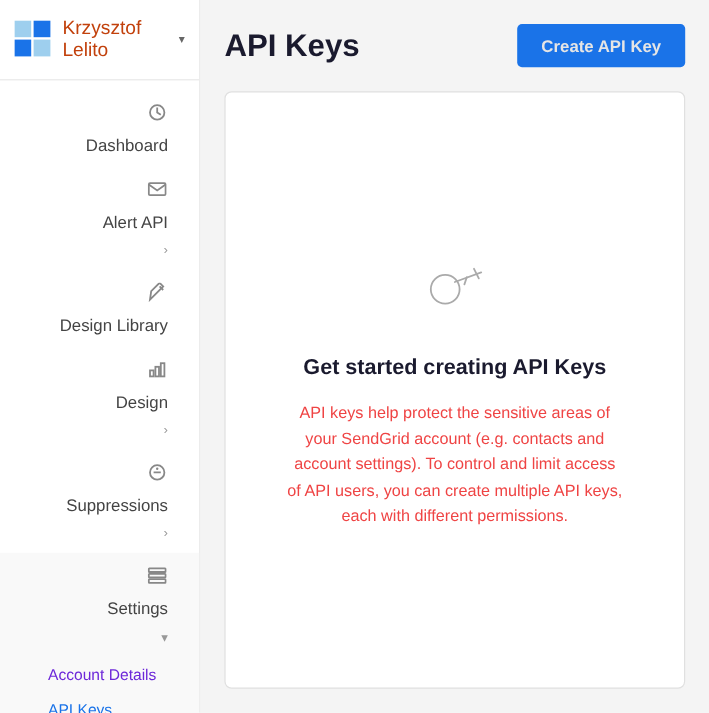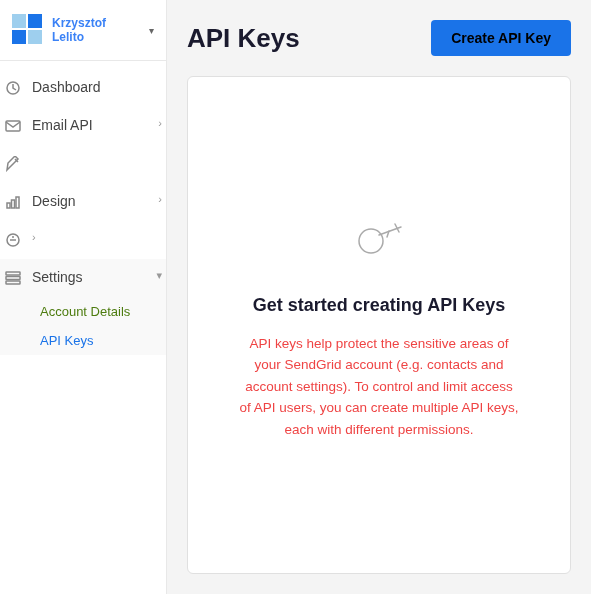--- a/index.html
+++ b/index.html
@@ -31,48 +31,49 @@
       gap: 8px;
     }
 
     .sendgrid-logo {
       width: 32px;
       height: 32px;
       flex-shrink: 0;
     }
 
     .sidebar-user {
-      font-size: 12px;
-      font-weight: 700;
-      color: #3b82f6;
+      font-size: 16px;
+      font-weight: 400;
+      color: #c2410c;
       flex: 1;
       line-height: 1.2;
     }
 
     .chevron-down-icon {
       color: #666;
       font-size: 10px;
     }
 
     .sidebar-nav {
       flex: 1;
       padding: 8px 0;
       overflow-y: auto;
     }
 
     .nav-item {
       display: flex;
-      align-items: flex-start;
-      padding: 10px 4px;
+      align-items: flex-end;
+      padding: 10px 26px;
       cursor: pointer;
       gap: 10px;
       color: #444;
       font-size: 14px;
       font-weight: 500;
       transition: background 0.15s;
+      flex-direction: column;
     }
 
     .nav-item .nav-icon {
       width: 18px;
       height: 18px;
       display: flex;
       align-items: center;
       justify-content: center;
       flex-shrink: 0;
       color: #888;
@@ -92,21 +93,21 @@
     }
 
     .sub-nav {
       padding-left: 0;
     }
 
     .sub-nav-item {
       display: block;
       padding: 7px 14px 7px 40px;
       font-size: 13px;
-      color: #4d7c0f;
+      color: #6d28d9;
       cursor: pointer;
       text-decoration: none;
     }
 
     .sub-nav-item.active {
       color: #1a73e8;
       font-weight: 500;
     }
 
     
@@ -127,21 +128,21 @@
     }
 
     .page-title {
       font-size: 26px;
       font-weight: 700;
       color: #1a1a2e;
     }
 
     .create-btn {
       background: #1a73e8;
-      color: #000000;
+      color: #e5e5e5;
       border: none;
       border-radius: 4px;
       padding: 10px 20px;
       font-size: 14px;
       font-weight: 600;
       cursor: pointer;
       white-space: nowrap;
     }
 
     .empty-card {
@@ -213,31 +214,32 @@
       <span class="nav-label">Dashboard</span>
     </div>
 
     <div class="nav-item">
       <span class="nav-icon">
         <svg width="16" height="16" viewBox="0 0 16 16" fill="none" stroke="#888" stroke-width="1.5">
           <rect x="1" y="3" width="14" height="10" rx="1"></rect>
           <path d="M1 4l7 5 7-5"></path>
         </svg>
       </span>
-      <span class="nav-label">Email API</span>
+      <span class="nav-label">Alert API</span>
       <span class="nav-arrow">›</span>
     </div>
 
     <div class="nav-item">
       <span class="nav-icon">
         <svg width="16" height="16" viewBox="0 0 16 16" fill="none" stroke="#888" stroke-width="1.5">
           <path d="M2 14l4-4 7-7-3-3-7 7-1 7z"></path>
           <path d="M10 3l3 3"></path>
         </svg>
       </span>
+      <span class="nav-label">Design Library</span>
     </div>
 
     <div class="nav-item">
       <span class="nav-icon">
         <svg width="16" height="16" viewBox="0 0 16 16" fill="none" stroke="#888" stroke-width="1.5">
           <rect x="2" y="9" width="3" height="5"></rect>
           <rect x="6.5" y="6" width="3" height="8"></rect>
           <rect x="11" y="3" width="3" height="11"></rect>
         </svg>
       </span>
@@ -247,20 +249,21 @@
 
 
     <div class="nav-item">
       <span class="nav-icon">
         <svg width="16" height="16" viewBox="0 0 16 16" fill="none" stroke="#888" stroke-width="1.5">
           <circle cx="8" cy="8" r="6"></circle>
           <path d="M5 8h6"></path>
           <circle cx="8" cy="5" r="1" fill="#888" stroke="none"></circle>
         </svg>
       </span>
+      <span class="nav-label">Suppressions</span>
       <span class="nav-arrow">›</span>
     </div>
 
     <div class="settings-expanded">
       <div class="nav-item">
         <span class="nav-icon">
           <svg width="16" height="16" viewBox="0 0 16 16" fill="none" stroke="#888" stroke-width="1.5">
             <rect x="1" y="2" width="14" height="3" rx="0.5"></rect>
             <rect x="1" y="6.5" width="14" height="3" rx="0.5"></rect>
             <rect x="1" y="11" width="14" height="3" rx="0.5"></rect>

